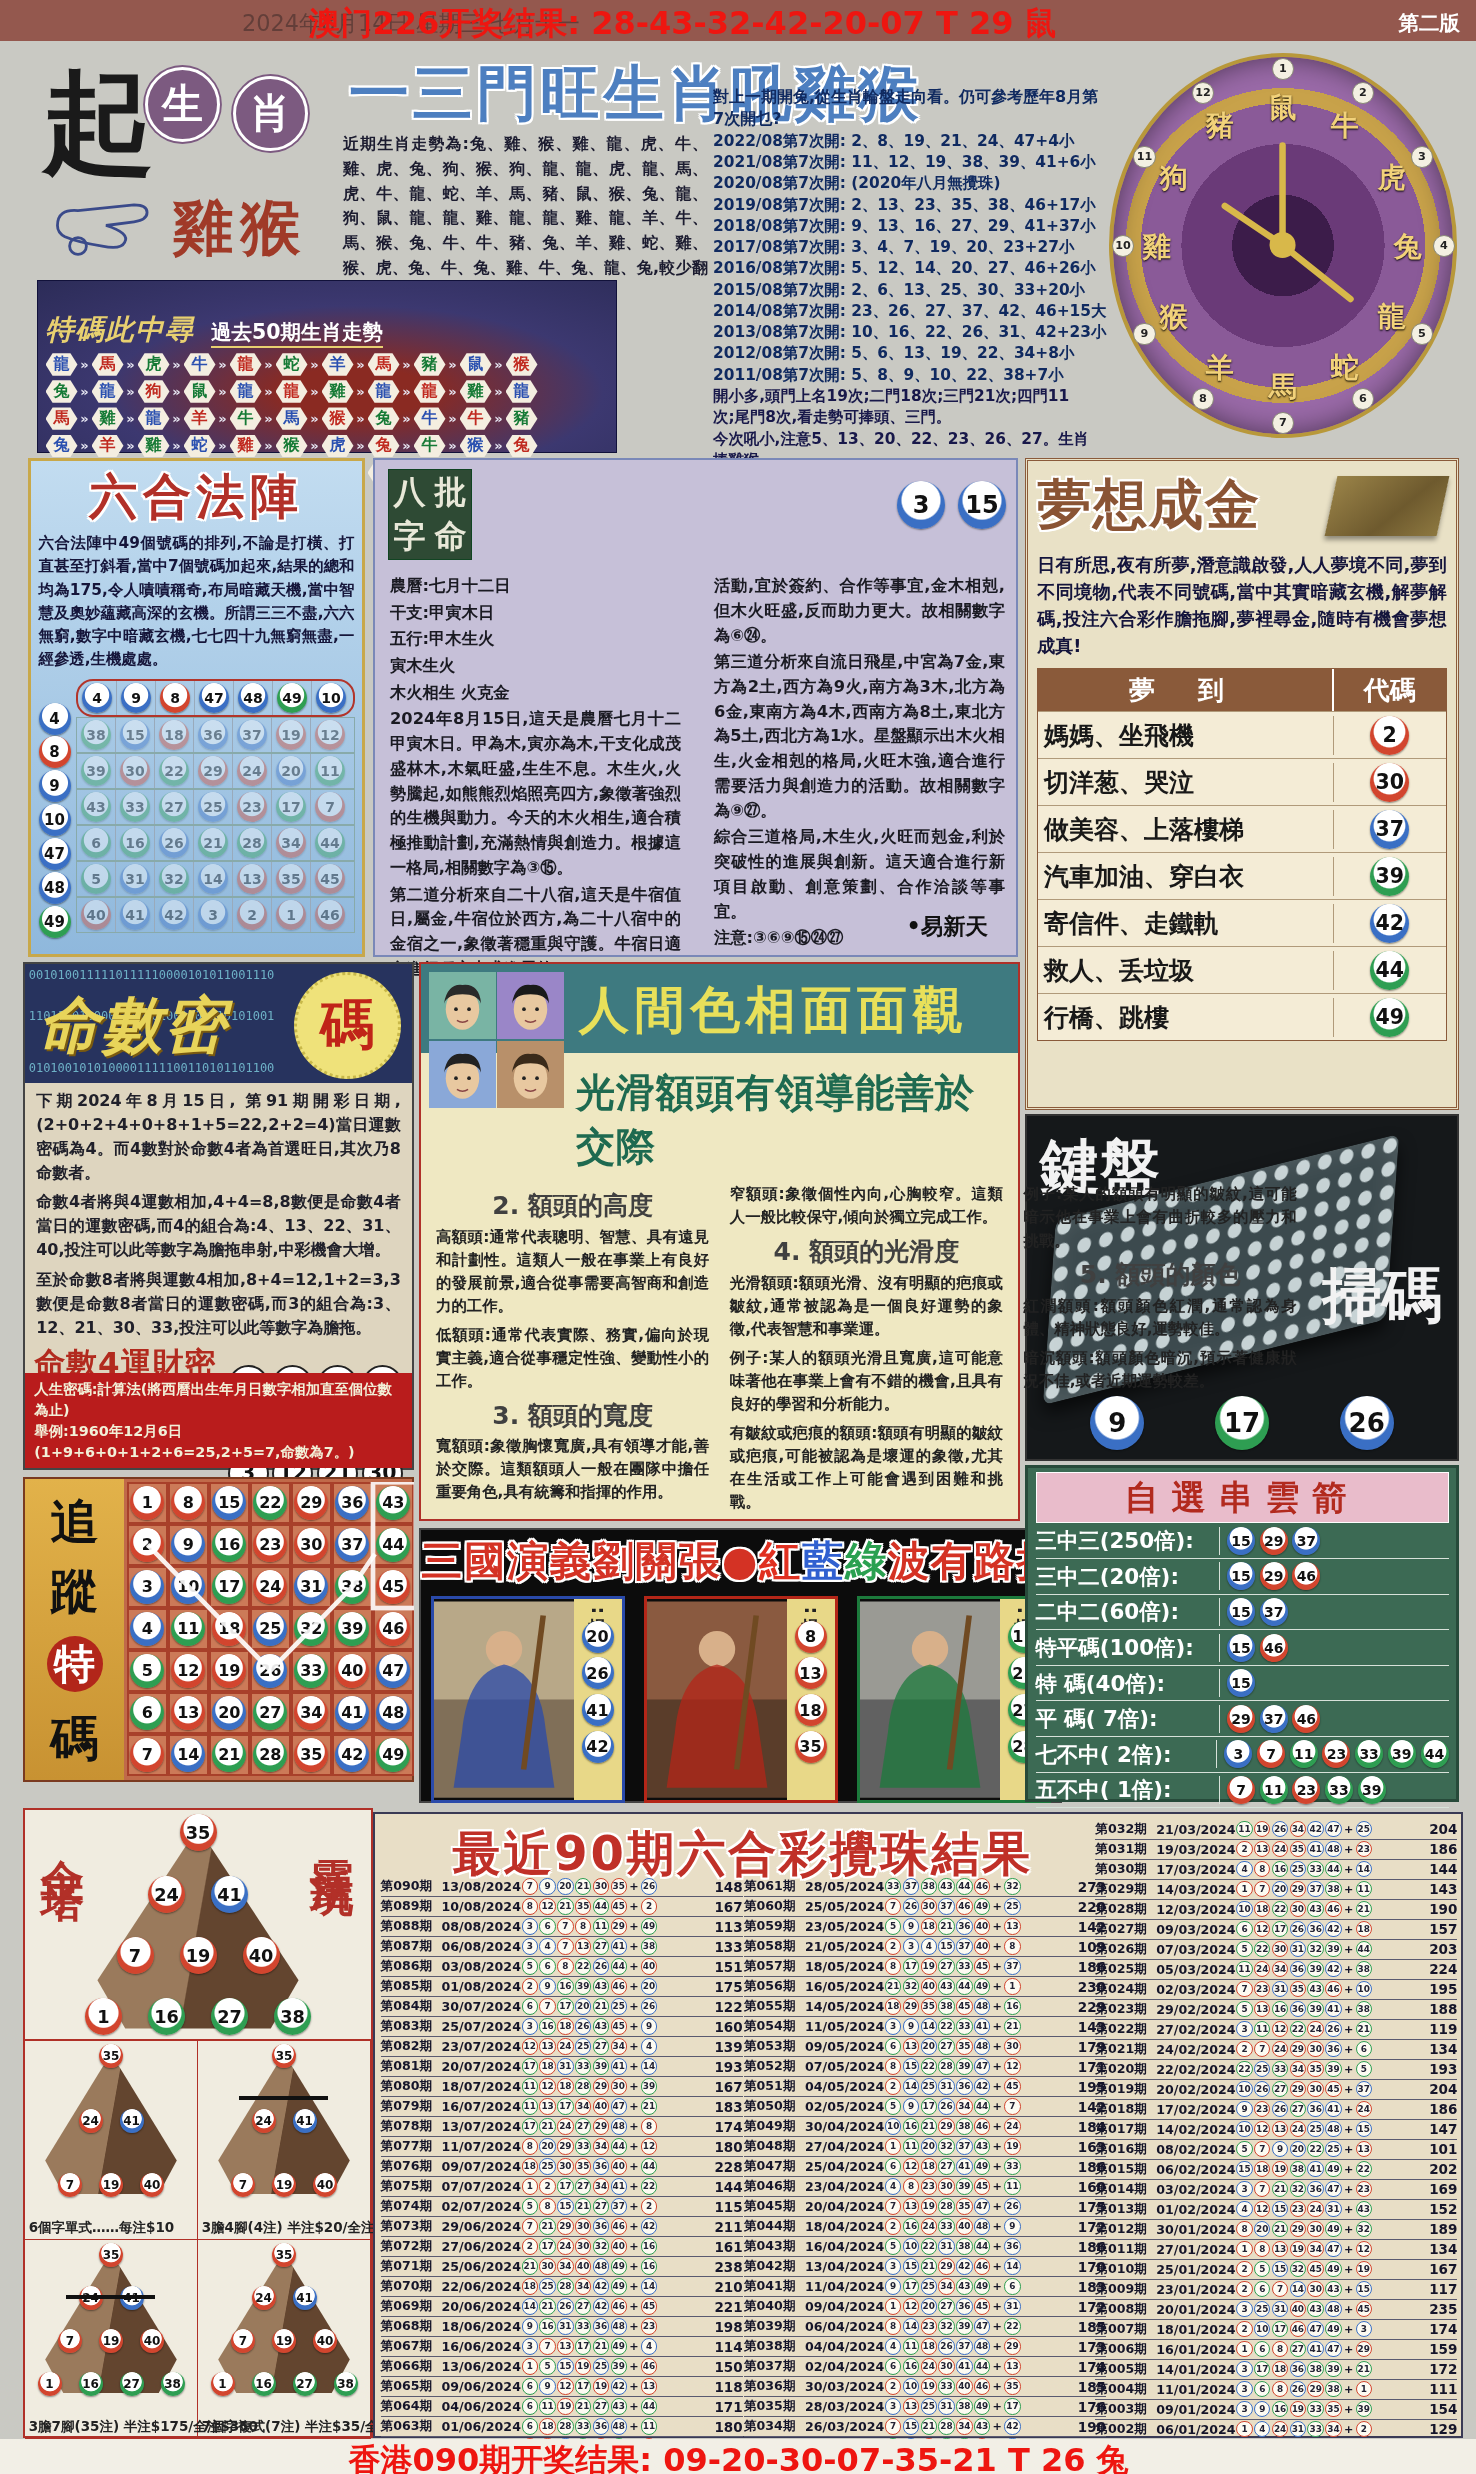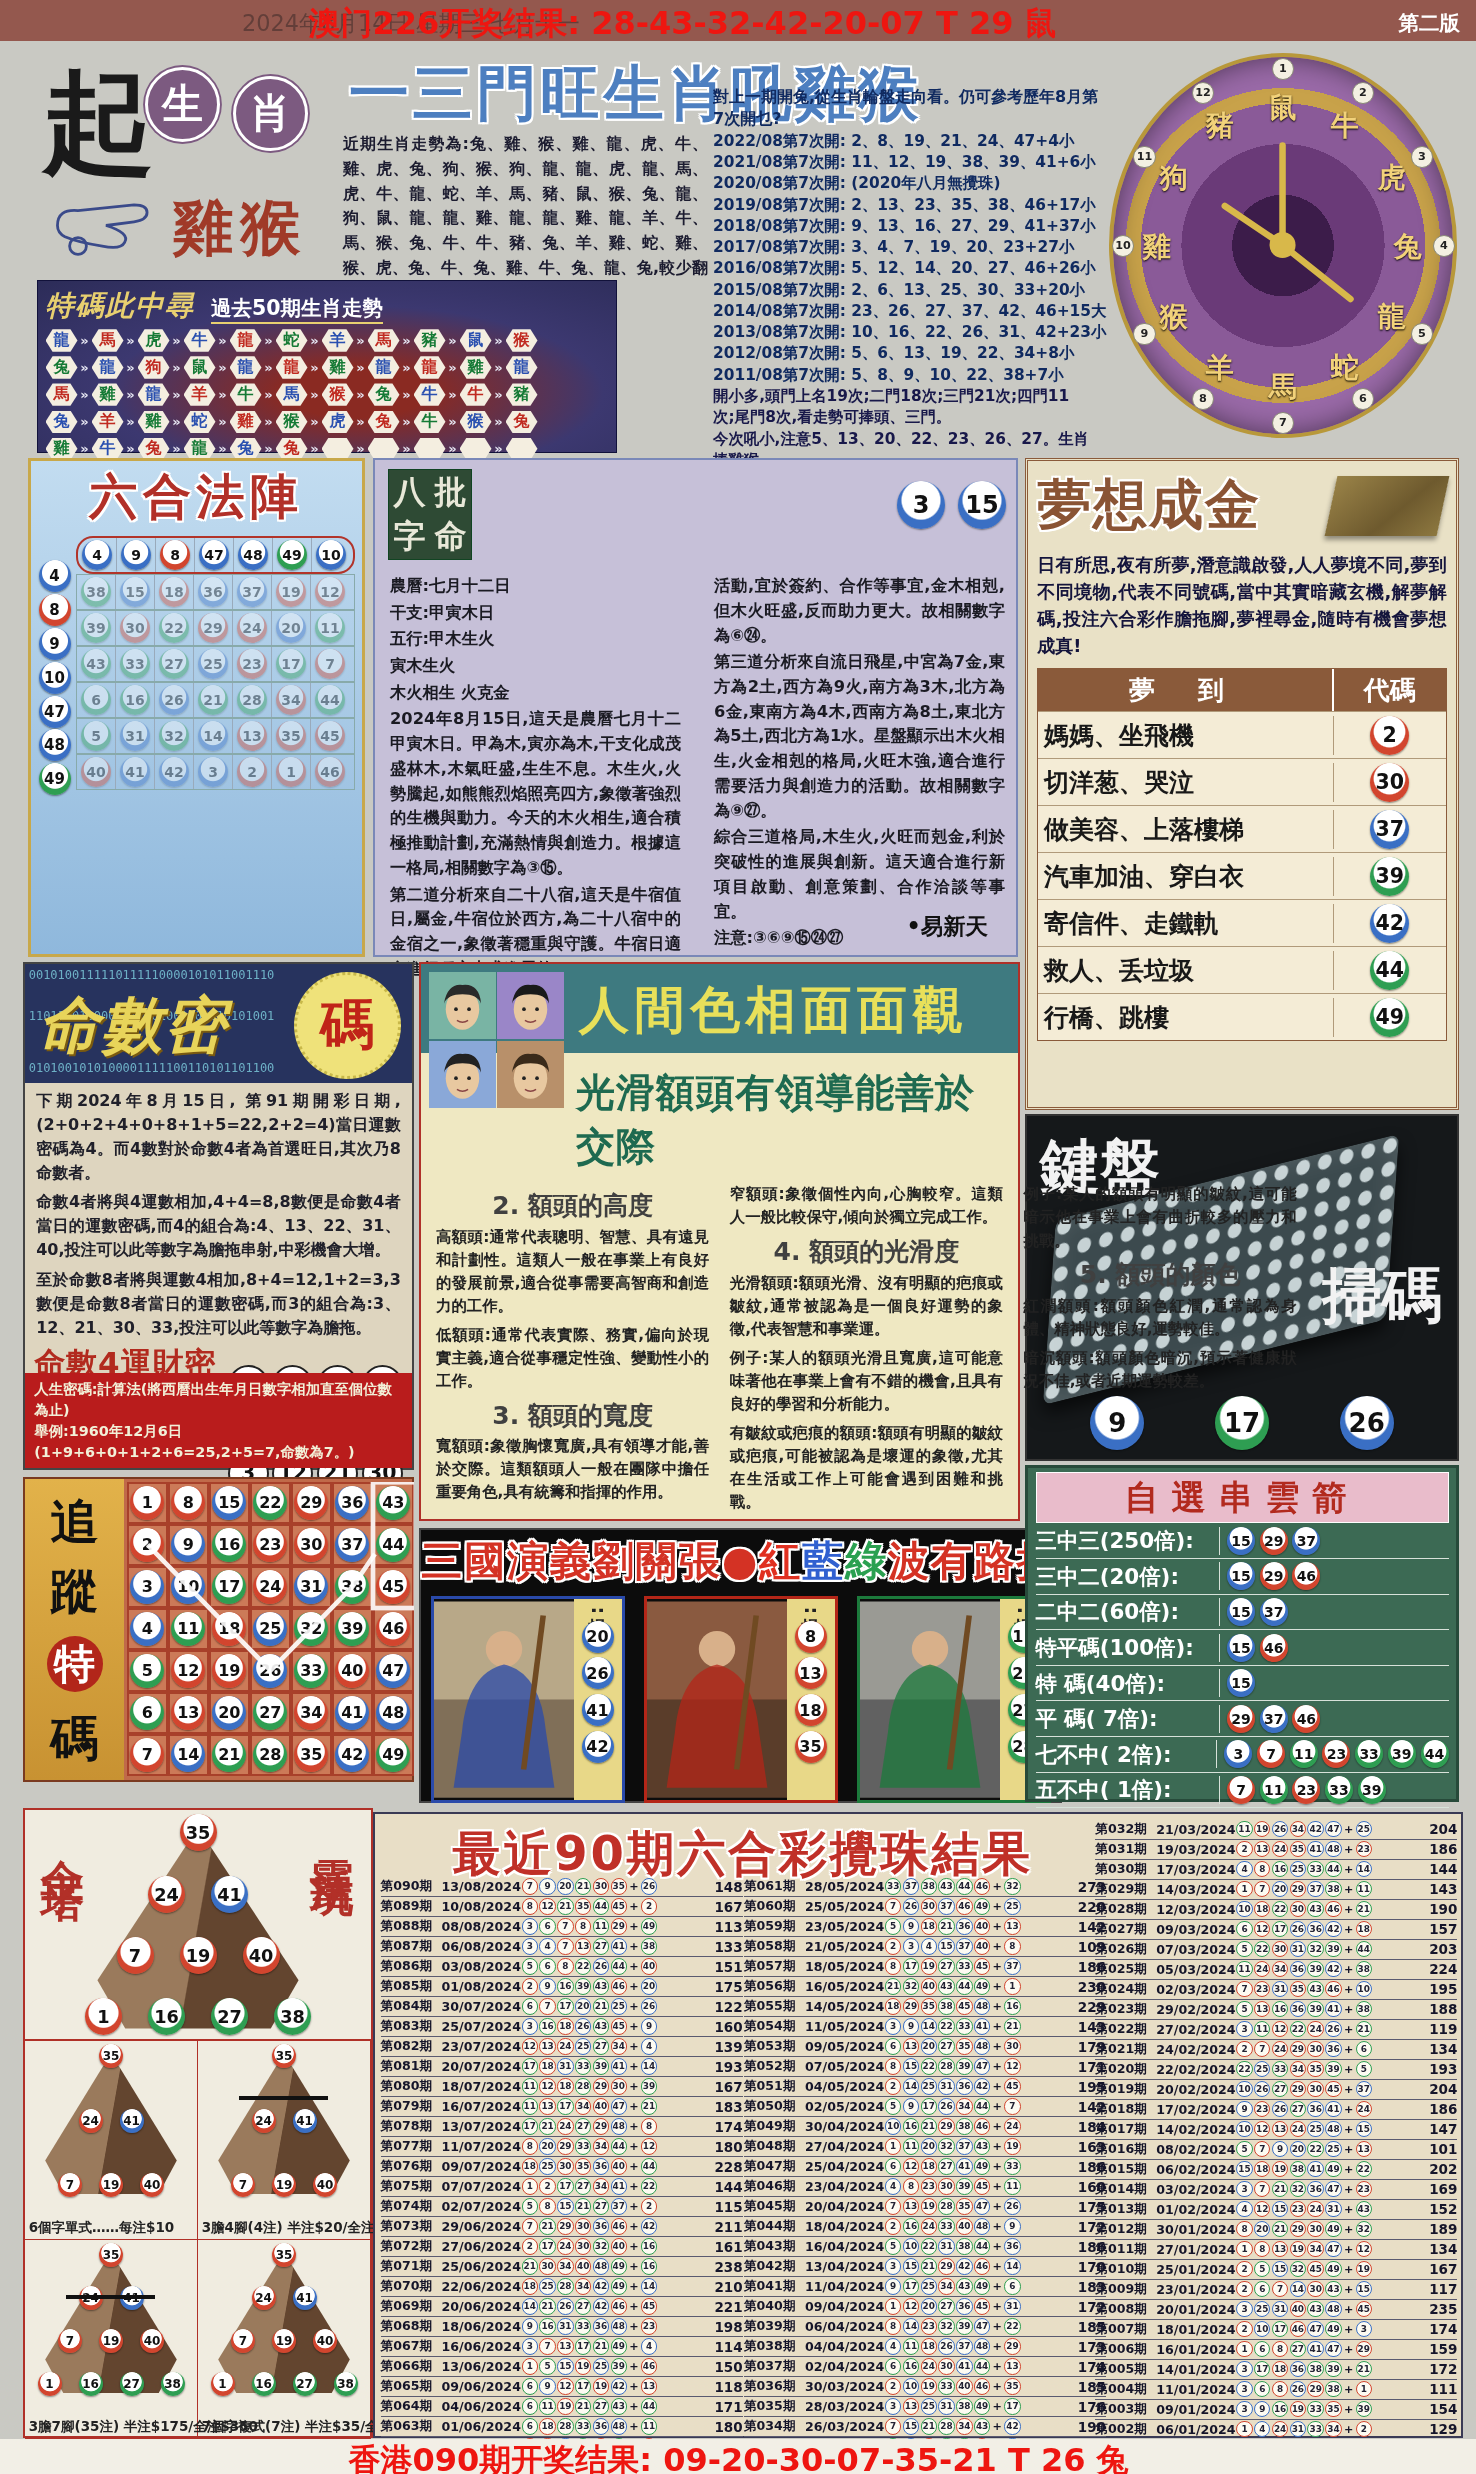--- a/index.html
+++ b/index.html
@@ -27,21 +27,21 @@
   #introR .sum{font-size:15.4px;font-weight:bold;line-height:1.4;color:#18184a;}
   
   #wheelbox{left:1104px;top:48px;width:349px;height:401px;}
   #wheel{position:absolute;left:4.7px;top:4.7px;width:340px;height:377px;border-radius:50%;
     background:radial-gradient(circle,#3c1c4a 0 20%,#6a3a78 20% 40%,#8a5a98 40% 56%,#c8a24a 56% 62%,#9a6aa8 62% 82%,#caa24a 82% 100%);
     border:4.7px solid #b8983a;box-shadow:inset 0 0 28px rgba(0,0,0,.5);}
   .wz{position:absolute;color:#f2d27a;font-weight:bold;font-size:28px;text-shadow:0 0.9px 1.9px #000;}
   .wn{position:absolute;width:20.5px;height:20.5px;border-radius:50%;background:#f4f0e2;color:#222;font-size:11.2px;font-weight:bold;display:flex;align-items:center;justify-content:center;border:0.9px solid #887;}
   
   #trend{left:37px;top:280px;width:580px;height:173px;background:radial-gradient(ellipse at 55% 65%, #8a2a22 0 16%, #3c3870 55%, #2c2c58 100%);border:1.9px solid #11113a;padding:5.6px 7.5px;box-sizing:border-box;}
-  #trend .tt{font-size:28px;font-weight:bold;font-style:italic;color:#e8d070;letter-spacing:1.9px;display:inline-block;}
+  #trend .tt{font-size:28px;font-weight:bold;font-style:italic;color:#e8d070;letter-spacing:1.9px;display:inline-block;margin-top:24px;}
   #trend .ts{font-size:20.5px;font-weight:bold;color:#fff;border-bottom:2.8px solid #e8d070;margin-left:11.2px;display:inline-block;}
   .hexrow{display:flex;align-items:center;margin-top:4.7px;}
   .hex{width:32px;height:22.4px;background:#f4eee0;clip-path:polygon(22% 0,78% 0,100% 50%,78% 100%,22% 100%,0 50%);display:flex;align-items:center;justify-content:center;font-size:16px;font-weight:bold;flex:none;}
   .chev{color:#e8e8f4;font-size:13px;font-weight:bold;margin:0 2.8px;flex:none;}
   
   #fazhen{left:28px;top:458px;width:337px;height:499px;background:linear-gradient(#c2dcf0,#8fb8dc);border:3.7px solid #c8a84a;box-sizing:border-box;padding:3.7px 7.5px;}
   #fazhen .ft{font-size:48px;font-weight:bold;color:#b23028;text-align:center;letter-spacing:5.6px;}
   #fazhen .fp{font-size:15.4px;font-weight:bold;color:#15153a;line-height:1.5;text-align:justify;margin-top:3.7px;}
   #fzwrap{display:flex;margin-top:7.5px;}
   #fzside{display:flex;flex-direction:column;justify-content:space-between;height:235px;margin:24px 5.6px 0 0;}
@@ -351,20 +351,21 @@
         <span class="chev">»</span>
         <span class="hex" style="color: rgb(21, 122, 53);"></span>
         <span class="chev">»</span>
         <span class="hex" style="color: rgb(42, 80, 176);"></span>
       </div>
     </div>
 </div>
 
 <div class="abs" id="fazhen">
   <div class="ft ow">六合法陣</div>
+  <div class="fp">六合法陣中49個號碼的排列,不論是打橫、打直甚至打斜看,當中7個號碼加起來,結果的總和均為175,令人嘖嘖稱奇,布局暗藏天機,當中智慧及奧妙蘊藏高深的玄機。所謂三三不盡,六六無窮,數字中暗藏玄機,七七四十九無窮無盡,一經參透,生機處處。</div>
   <div id="fzwrap">
     <div id="fzside">
         <span class="ball" style="--c: #3a6fc4; width: 32px; height: 32px; font-size: 15px;">4</span>
         <span class="ball" style="--c: #d2452e; width: 32px; height: 32px; font-size: 15px;">8</span>
         <span class="ball" style="--c: #3a6fc4; width: 32px; height: 32px; font-size: 15px;">9</span>
         <span class="ball" style="--c: #3a6fc4; width: 32px; height: 32px; font-size: 15px;">10</span>
         <span class="ball" style="--c: #3a6fc4; width: 32px; height: 32px; font-size: 15px;">47</span>
         <span class="ball" style="--c: #3a6fc4; width: 32px; height: 32px; font-size: 15px;">48</span>
         <span class="ball" style="--c: #2e9e52; width: 32px; height: 32px; font-size: 15px;">49</span>
       </div>

